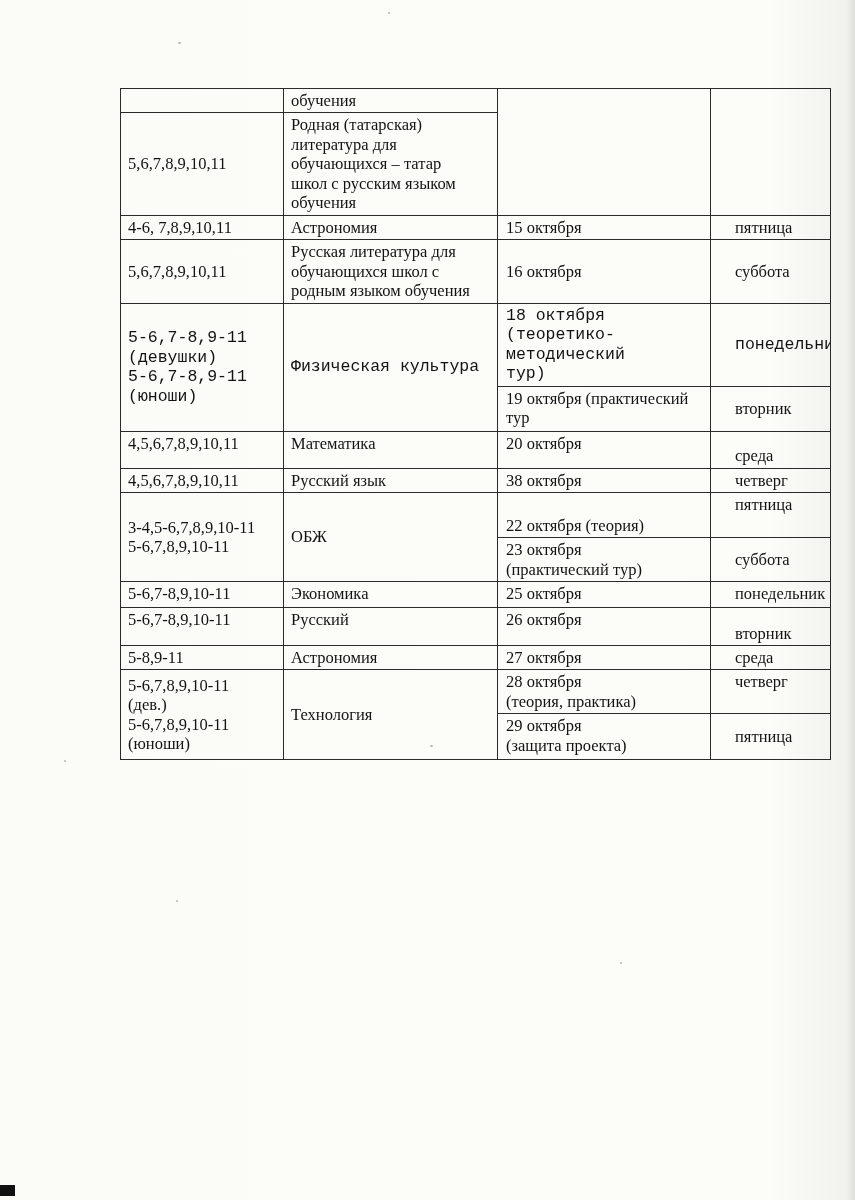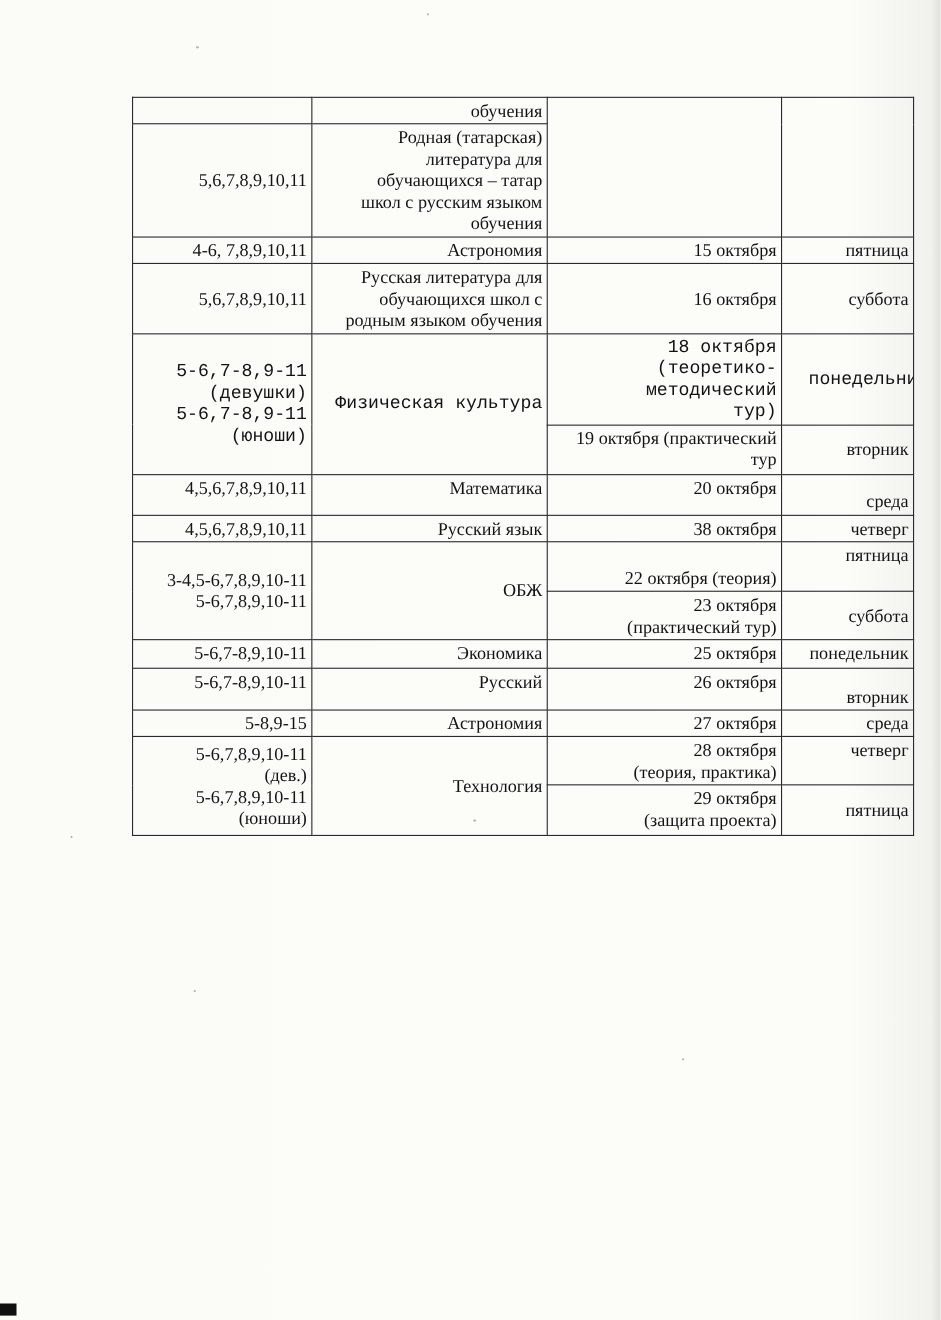--- a/index.html
+++ b/index.html
@@ -15,21 +15,20 @@
     width: 855px; height: 1200px;
     background: linear-gradient(90deg, #fbfbf8 0%, #fcfcf9 90%, #f1f1ed 99%, #dededa 100%);
     overflow: hidden;
   }
   table.schedule {
     position: absolute;
     left: 120px; top: 88px;
     width: 705px;
     border-collapse: collapse;
     table-layout: fixed;
-    text-align: right;
   }
   td {
     border: 1px solid #2a2a2a;
     padding: 2px 4px 2px 7px;
     font-size: 16.5px;
     line-height: 1.18;
     vertical-align: top;
     white-space: pre-line;
     overflow: hidden;
   }
@@ -133,21 +132,21 @@
       <td class="c3">25 октября</td>
       <td class="c4">понедельник</td>
     </tr>
     <tr style="height:38px;">
       <td class="c1">5-6,7-8,9,10-11</td>
       <td class="c2">Русский</td>
       <td class="c3">26 октября</td>
       <td class="c4 va-b">вторник</td>
     </tr>
     <tr style="height:23px;">
-      <td class="c1">5-8,9-15</td>
+      <td class="c1">5-8,9-11</td>
       <td class="c2">Астрономия</td>
       <td class="c3">27 октября</td>
       <td class="c4">среда</td>
     </tr>
     <tr style="height:44px;">
       <td class="c1 va-m" rowspan="2">5-6,7,8,9,10-11
 (дев.)
 5-6,7,8,9,10-11
 (юноши)</td>
       <td class="c2 va-m" rowspan="2">Технология</td>

